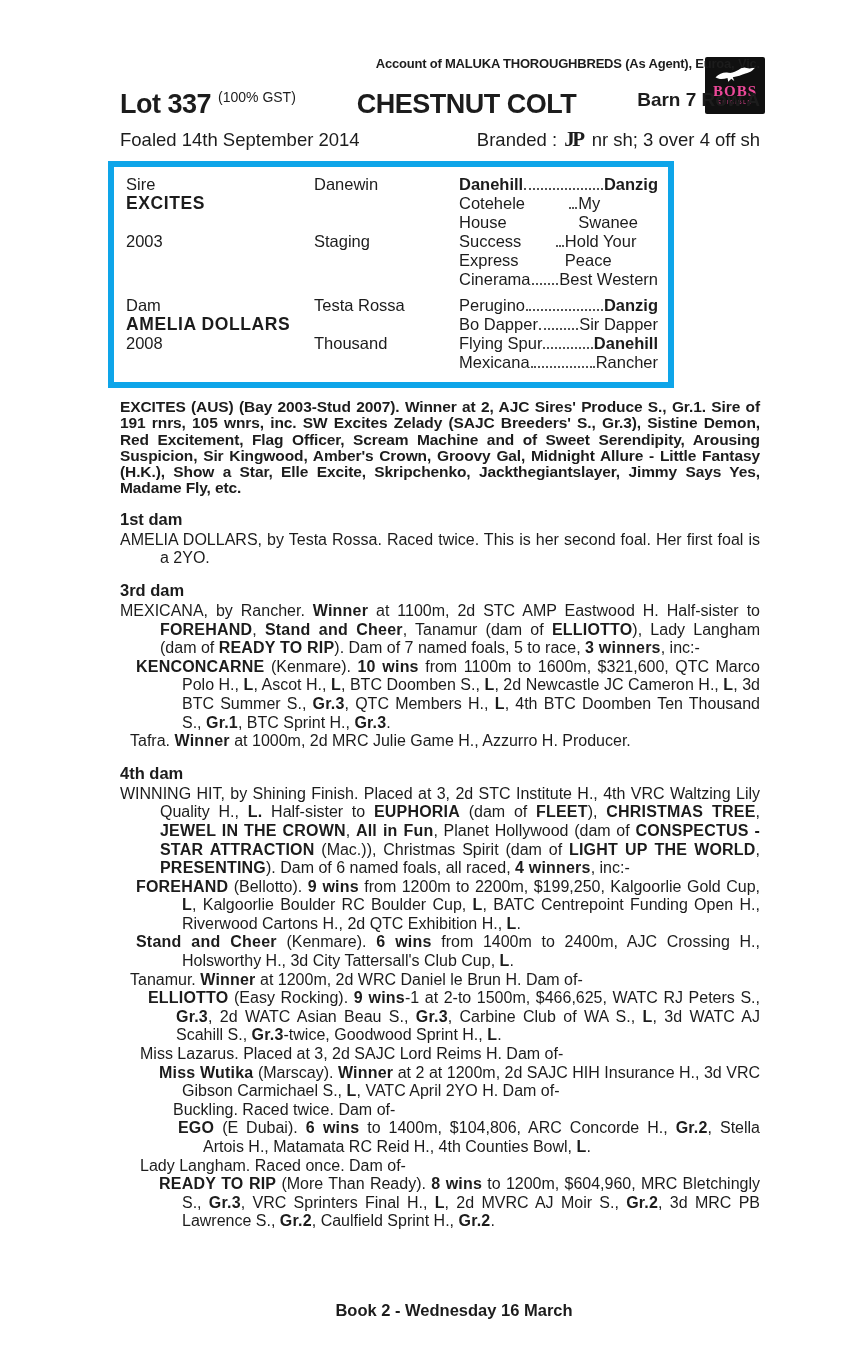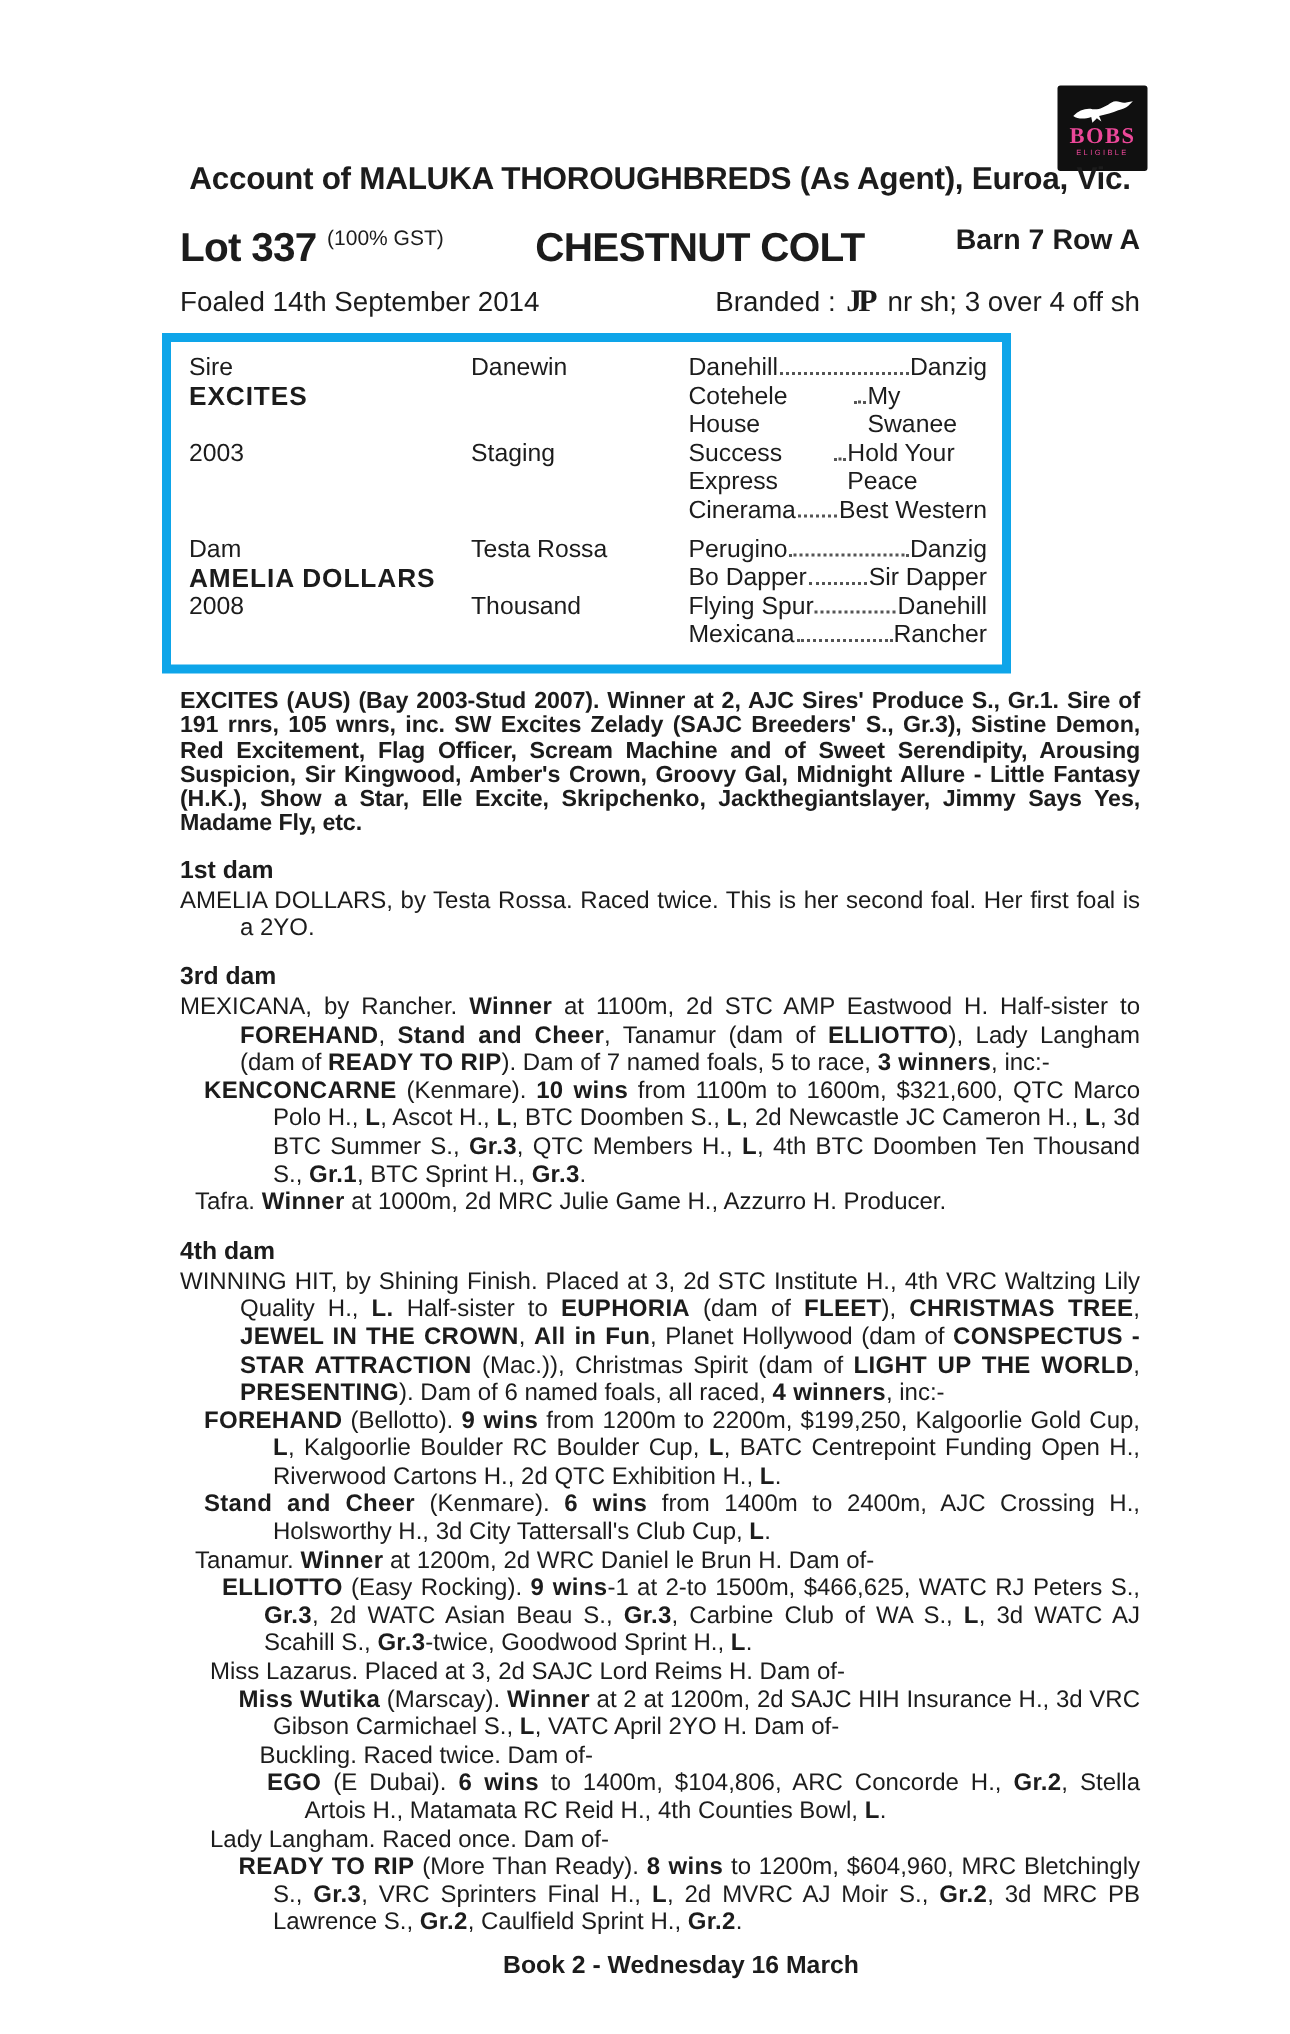--- a/index.html
+++ b/index.html
@@ -9,22 +9,22 @@
     background:#ffffff;
     margin:0 auto;
     font-family:"Liberation Sans", sans-serif;
     color:#1c1c1c;
     overflow:hidden;
   }
   .content{position:absolute;left:120px;top:0;width:640px;}
 
   
   .account-line{
-    margin-top:108px;text-align:center;
-    font-weight:bold;font-size:21px;letter-spacing:-0.2px;
+    margin-top:56px;text-align:right;
+    font-weight:bold;font-size:13px;letter-spacing:-0.2px;
   }
   .lot-row{display:flex;align-items:flex-start;margin-top:18px;}
   .lot-number{font-weight:bold;font-size:27px;letter-spacing:-0.5px;white-space:nowrap;}
   .gst-note{font-size:14px;margin-left:7px;white-space:nowrap;}
   .horse-title{flex:1;text-align:center;font-weight:bold;font-size:27px;letter-spacing:-0.5px;}
   .barn-position{font-weight:bold;font-size:19px;white-space:nowrap;}
   .foaled-row{display:flex;justify-content:space-between;align-items:baseline;margin-top:7px;font-size:18.5px;}
   .brand-mark{
     font-family:"Liberation Serif", serif;
     font-weight:bold;font-size:21px;letter-spacing:-2.5px;
@@ -47,21 +47,21 @@
     border:6px solid #0ea5e9;
     margin-top:9px;margin-left:-12px;width:566px;
     box-sizing:border-box;
     padding:8px 10px 10px 12px;
     font-size:16.5px;
   }
   .prow{display:grid;grid-template-columns:188px 145px 1fr;line-height:19px;}
   .prow.gap{margin-top:7px;}
   .pc1.bold{font-weight:bold;font-size:17.5px;letter-spacing:0.6px;}
   .pc3{display:flex;align-items:baseline;}
-  .anc-b{font-weight:normal;}
+  .anc-b{font-weight:bold;}
   .leader{flex:1;border-bottom:2px dotted #555;margin:0 1px 3px 1px;min-width:8px;}
 
   
   .sire-summary{
     margin-top:11px;
     font-weight:bold;font-size:15.5px;line-height:16.3px;
     text-align:justify;letter-spacing:-0.1px;
   }
 
   

